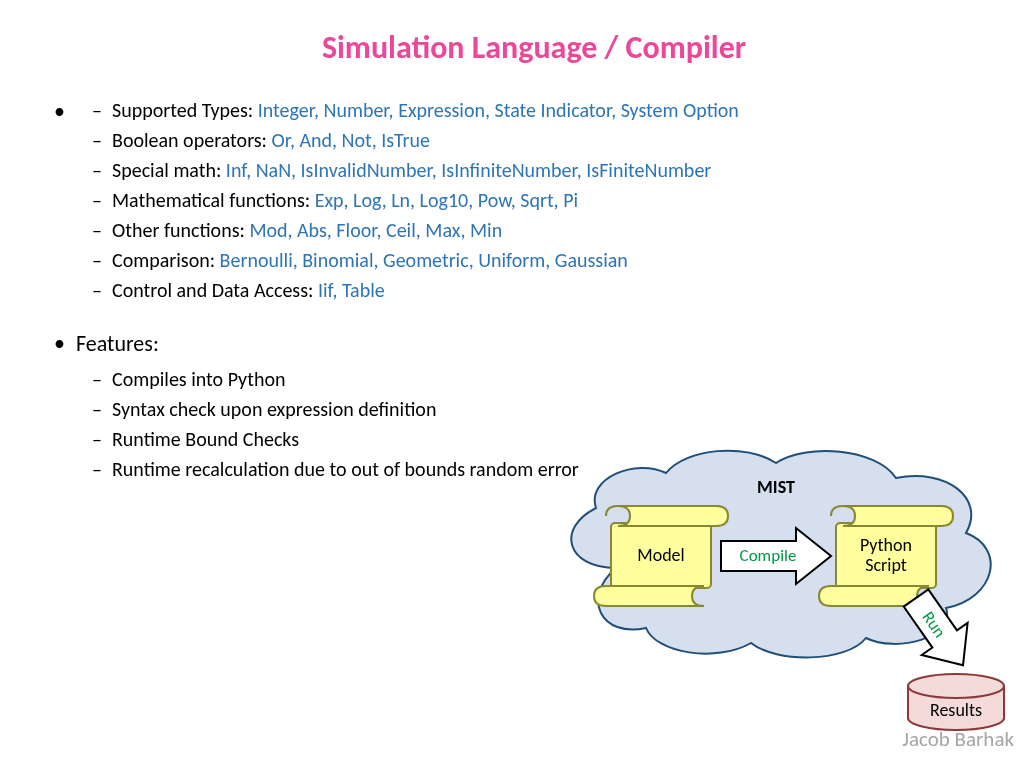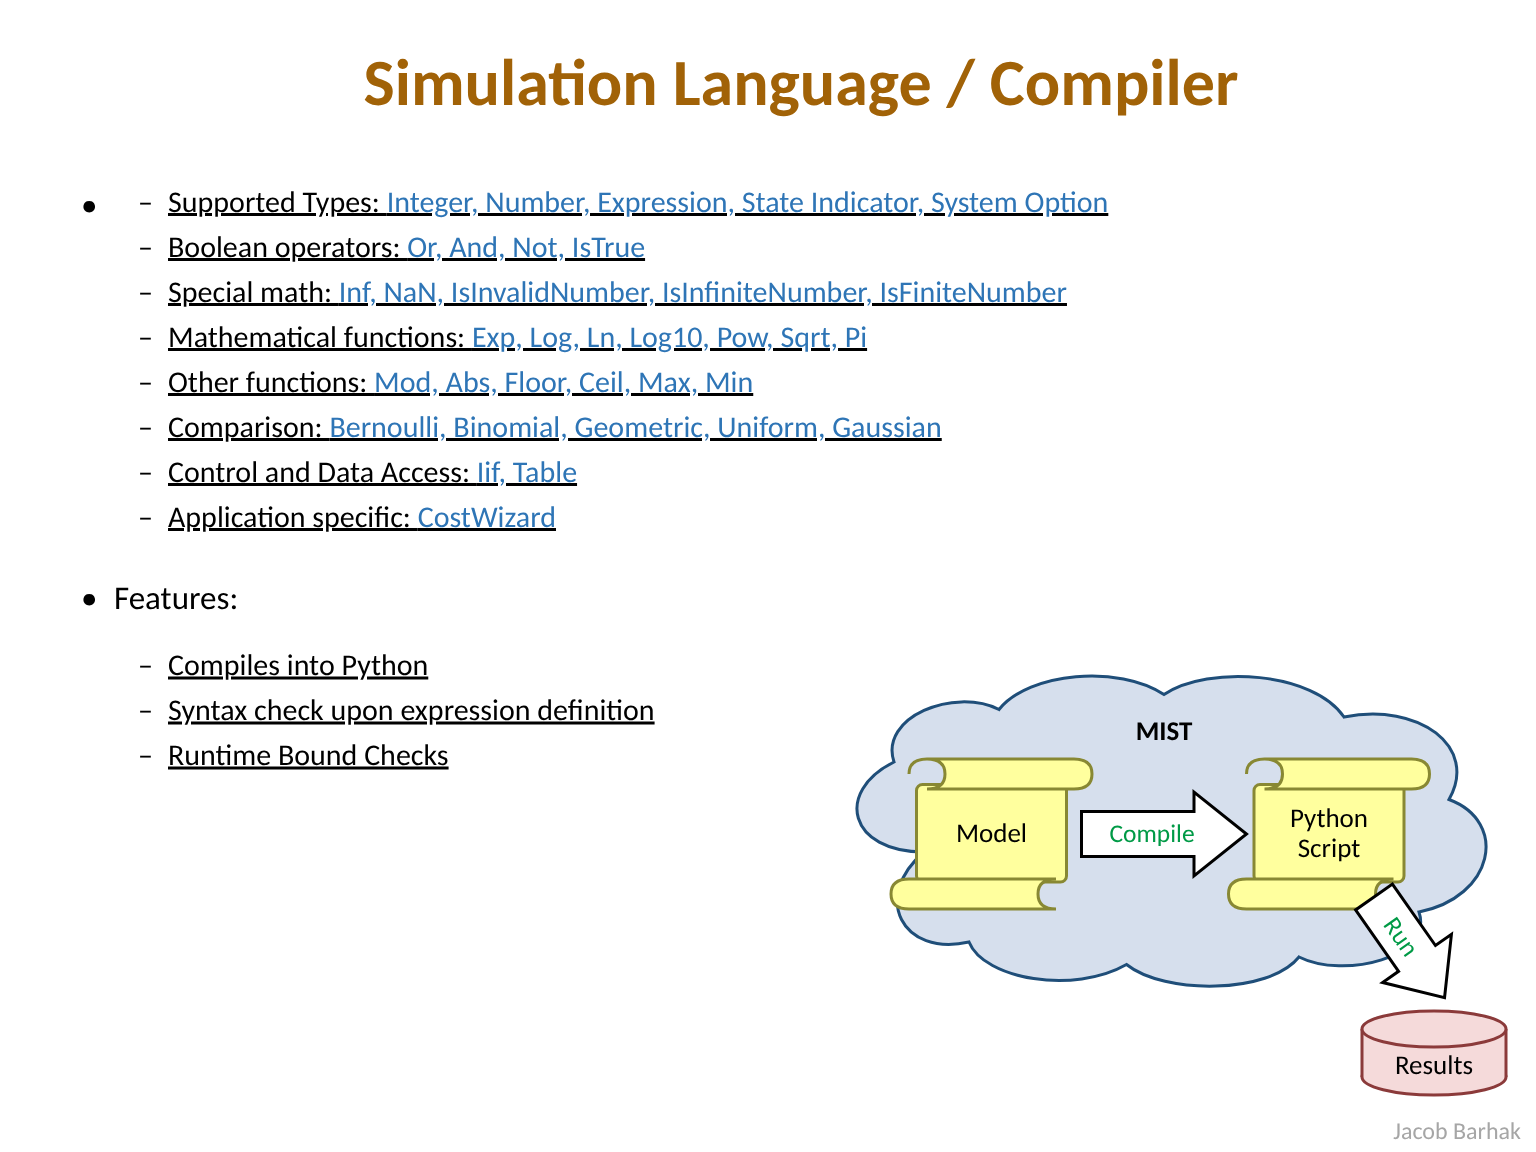--- a/index.html
+++ b/index.html
@@ -5,22 +5,22 @@
   * { margin: 0; padding: 0; box-sizing: border-box; }
   body {
     width: 1024px;
     height: 768px;
     background: #ffffff;
     font-family: Calibri, Arial, sans-serif;
     position: relative;
     overflow: hidden;
   }
   .title {
-    color: #a16207;
-    font-size: 44px;
+    color: #ec4899;
+    font-size: 32px;
     font-weight: bold;
     text-align: center;
     padding-top: 28px;
     padding-bottom: 24px;
     margin-left: 44px;
   }
   .content {
     padding: 0 48px;
     font-size: 22px;
     color: #000;
@@ -28,42 +28,42 @@
   }
   ul.main { list-style: none; }
   ul.main > li { position: relative; padding-left: 28px; margin-bottom: 4px; }
   ul.main > li::before {
     content: "•";
     position: absolute;
     left: 6px;
     top: 0;
     font-size: 22px;
   }
-  ul.sub { list-style: none; margin-top: 14px; text-decoration: underline; }
+  ul.sub { list-style: none; margin-top: 4px; }
   ul.sub > li { position: relative; padding-left: 36px; font-size: 20px; line-height: 1.5; }
   ul.sub > li::before {
     content: "–";
     position: absolute;
     left: 16px;
     top: 0;
   }
   .link { color: #2e75b6; }
   .diagram-area {
     position: absolute;
     right: 18px;
     bottom: 20px;
     width: 460px;
     height: 310px;
   }
   .author {
     position: absolute;
     right: 10px;
-    bottom: 4px;
+    bottom: 16px;
     color: #a6a6a6;
-    font-size: 16px;
+    font-size: 21px;
     margin-top: 12px;
   }
   .gap { height: 18px; }
   .scroll-label {
     font-family: Calibri, Arial, sans-serif;
     font-size: 18px;
     text-anchor: middle;
   }
   .arrow-label {
     font-family: Calibri, Arial, sans-serif;
@@ -92,32 +92,32 @@
   <ul class="main">
     <li>
       <ul class="sub">
         <li><span>Supported Types: </span><span class="link">Integer, Number, Expression, State Indicator, System Option</span></li>
         <li><span>Boolean operators: </span><span class="link">Or, And, Not, IsTrue</span></li>
         <li><span>Special math: </span><span class="link">Inf, NaN, IsInvalidNumber, IsInfiniteNumber, IsFiniteNumber</span></li>
         <li><span>Mathematical functions: </span><span class="link">Exp, Log, Ln, Log10, Pow, Sqrt, Pi</span></li>
         <li><span>Other functions: </span><span class="link">Mod, Abs, Floor, Ceil, Max, Min</span></li>
         <li><span>Comparison: </span><span class="link">Bernoulli, Binomial, Geometric, Uniform, Gaussian</span></li>
         <li><span>Control and Data Access: </span><span class="link">Iif, Table</span></li>
-        <li><span>Application specific: </span><span class="link">CostWizard</span></li>
       </ul>
     </li>
   </ul>
   <div class="gap"></div>
   <ul class="main">
     <li>
       <span>Features:</span>
       <ul class="sub">
         <li>Compiles into Python</li>
         <li>Syntax check upon expression definition</li>
         <li>Runtime Bound Checks</li>
+        <li>Runtime recalculation due to out of bounds random error</li>
       </ul>
     </li>
   </ul>
 </div>
 
 <div class="diagram-area">
 <svg width="460" height="310" viewBox="0 0 460 310">
   <path d="M 70 130
            C 20 130, 10 90, 50 70
            C 40 40, 90 20, 120 35

